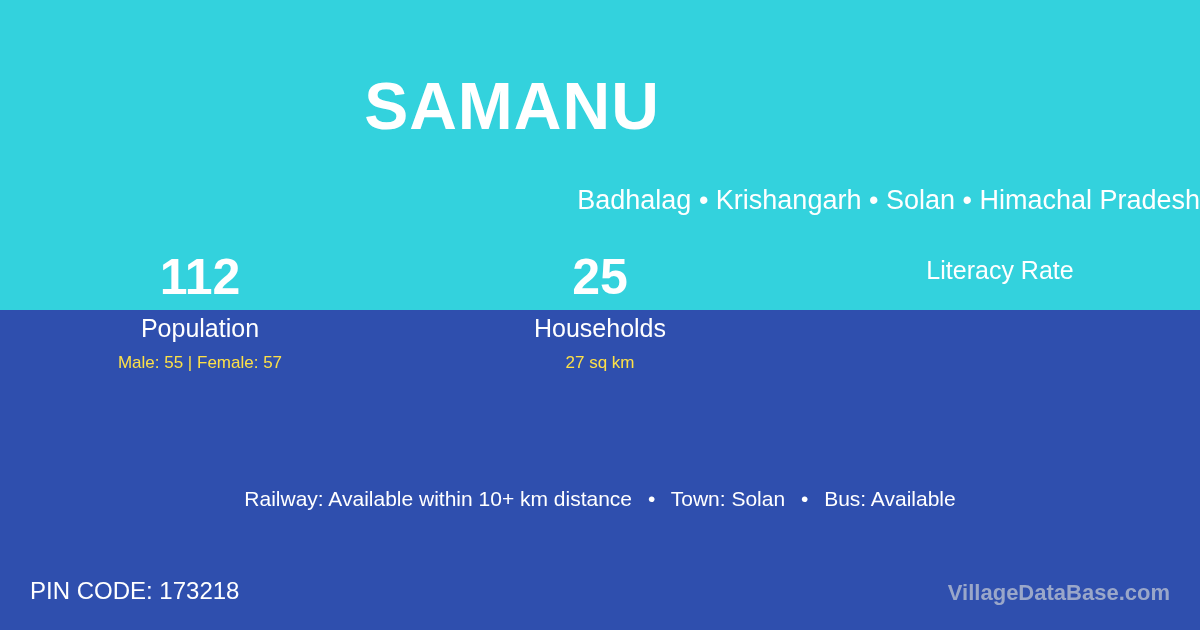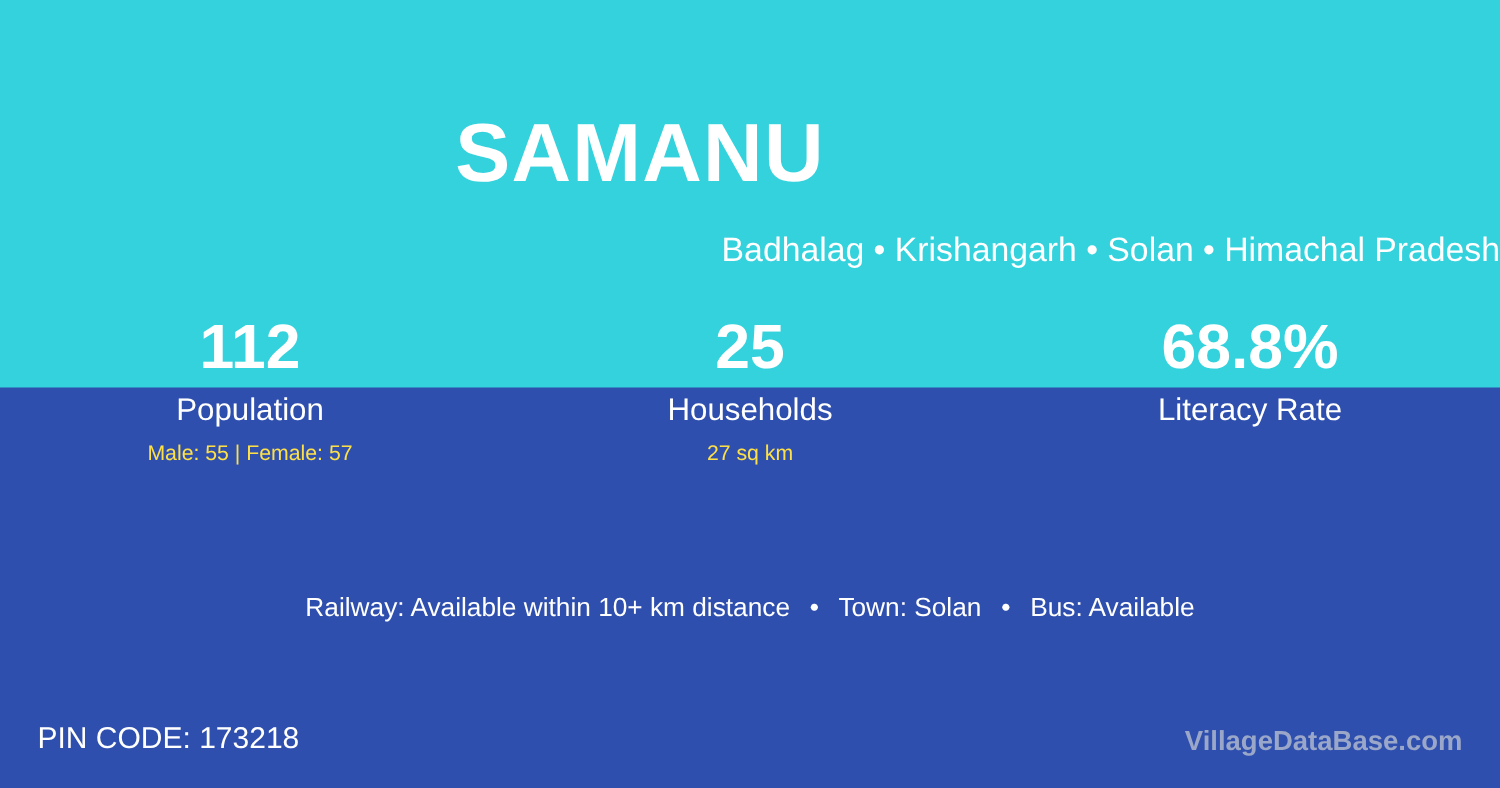--- a/index.html
+++ b/index.html
@@ -24,21 +24,21 @@
     position: absolute;
     left: 0;
     top: 0;
     width: 1200px;
     height: 310px;
     background: #33d2dd;
   }
   .title {
     position: absolute;
     left: 0;
-    top: 82px;
+    top: 66px;
     width: 1024px;
     text-align: center;
     color: #ffffff;
     font-size: 66px;
     font-weight: bold;
     letter-spacing: 1px;
     line-height: 80px;
   }
   .subtitle {
     position: absolute;
@@ -78,21 +78,21 @@
   .stat-sub {
     color: #fde047;
     font-size: 17px;
     font-weight: normal;
     line-height: 24px;
     margin-top: 6px;
   }
   .transport {
     position: absolute;
     left: 0;
-    top: 472px;
+    top: 484px;
     width: 1200px;
     text-align: center;
     color: #ffffff;
     font-size: 21px;
     line-height: 30px;
   }
   .transport .sep {
     padding: 0 10px;
     color: #ffffff;
   }
@@ -130,21 +130,20 @@
       <div class="stat-value">112</div>
       <div class="stat-label">Population</div>
       <div class="stat-sub">Male: 55 | Female: 57</div>
     </div>
     <div class="stat">
       <div class="stat-value">25</div>
       <div class="stat-label">Households</div>
       <div class="stat-sub">27 sq km</div>
     </div>
     <div class="stat">
-      <div class="stat-value">68.8%</div>
       <div class="stat-label">Literacy Rate</div>
     </div>
   </div>
 
   <div class="transport">
     <span>Railway: Available within 10+ km distance</span>
     <span class="sep">•</span>
     <span>Town: Solan</span>
     <span class="sep">•</span>
     <span>Bus: Available</span>

